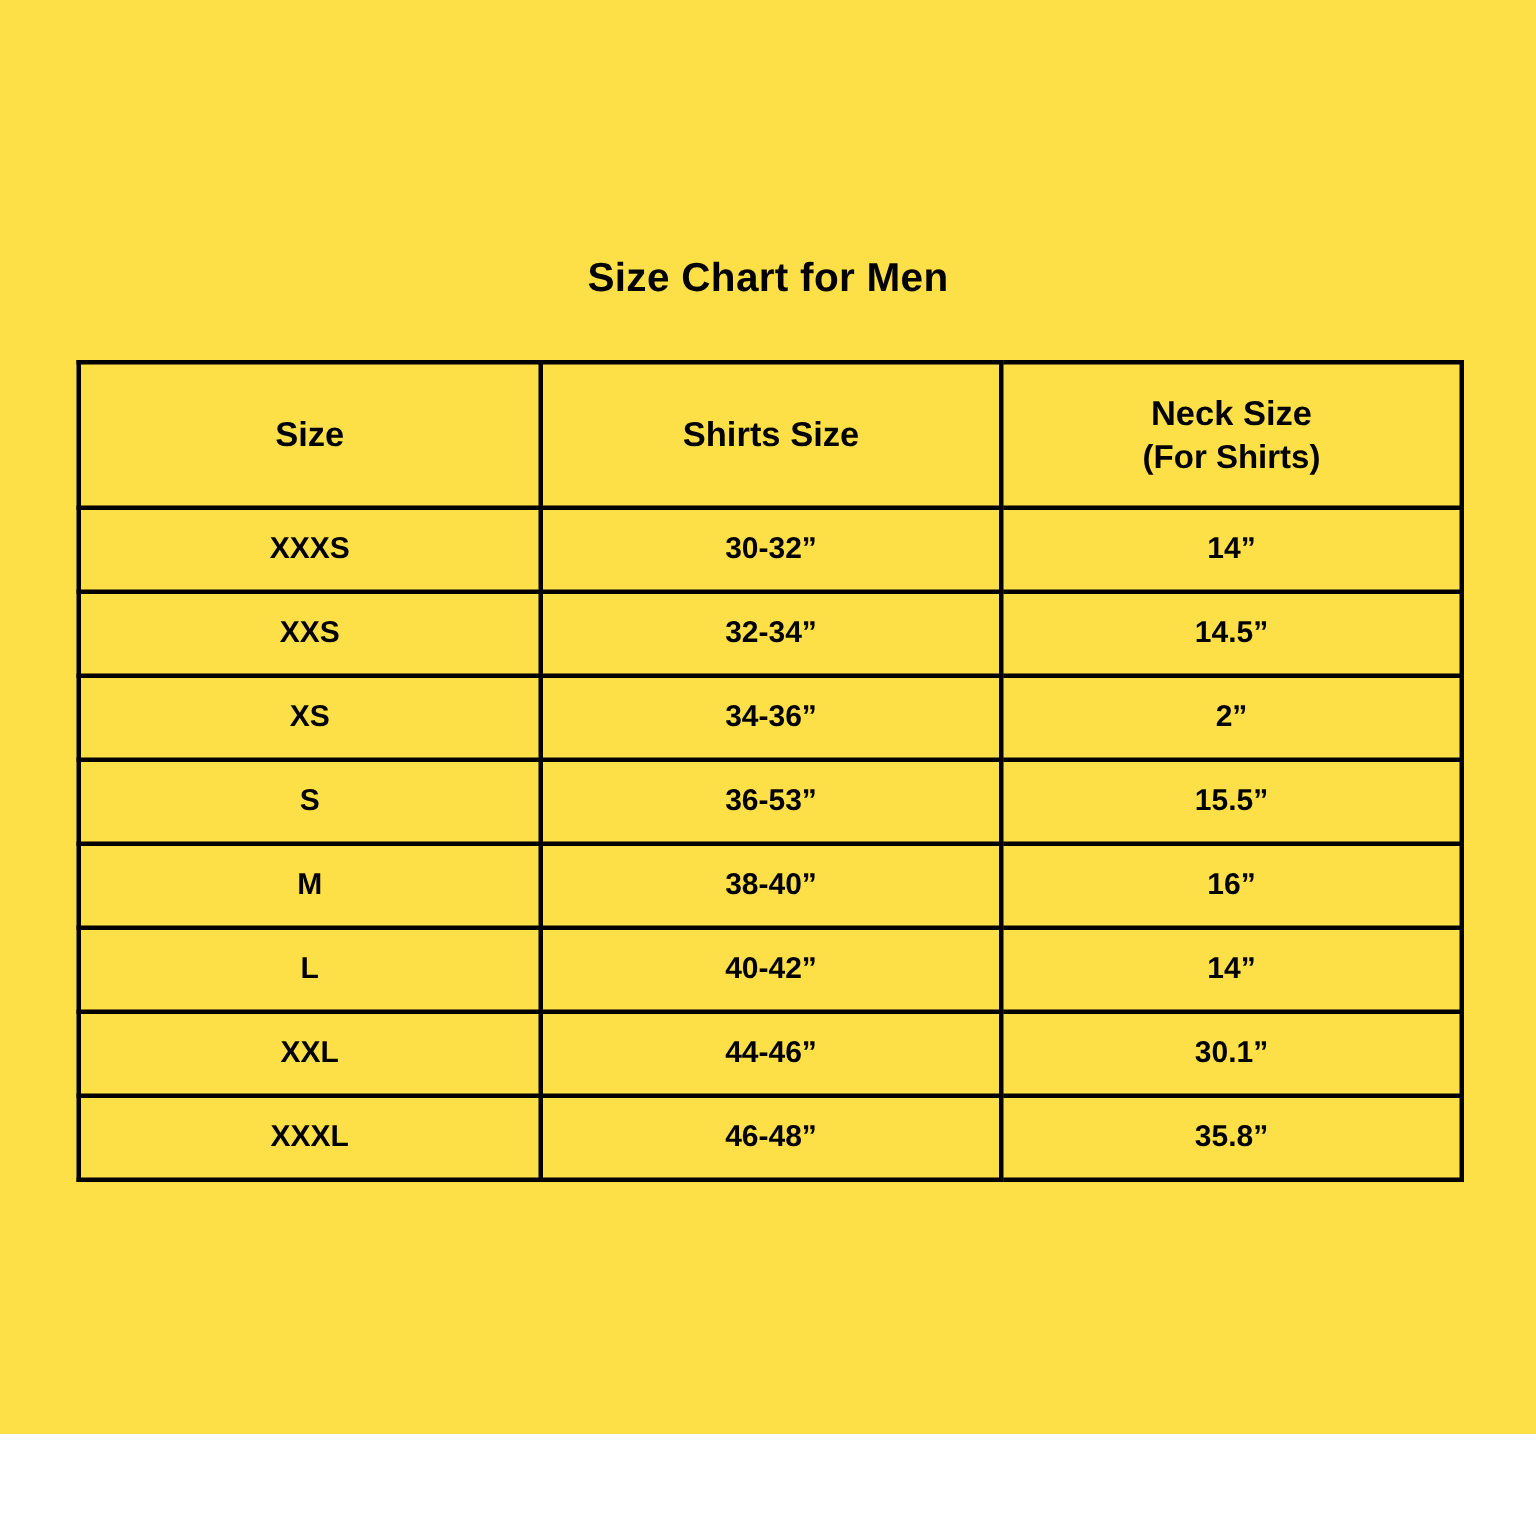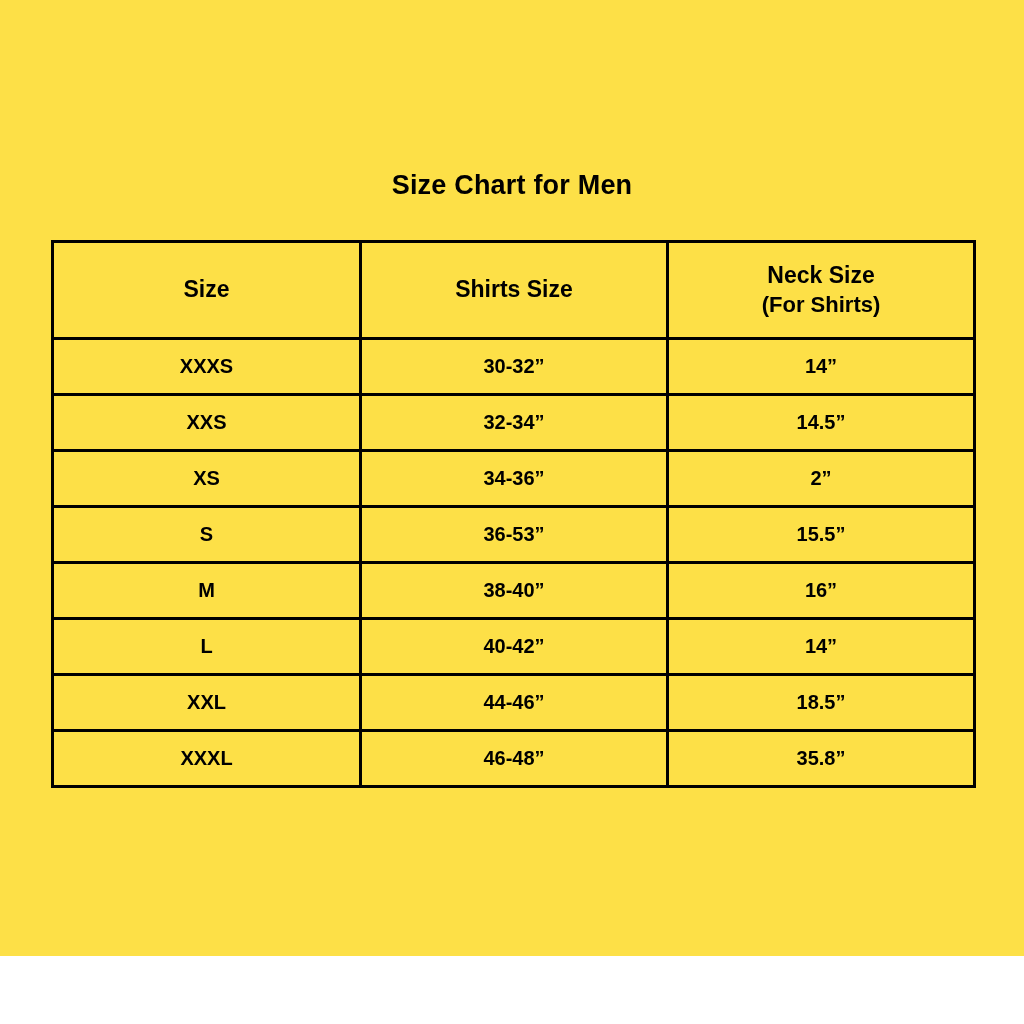--- a/index.html
+++ b/index.html
@@ -124,21 +124,21 @@
         <td>16”</td>
       </tr>
       <tr>
         <td>L</td>
         <td>40-42”</td>
         <td>14”</td>
       </tr>
       <tr>
         <td>XXL</td>
         <td>44-46”</td>
-        <td>18.5”</td>
+        <td>30.1”</td>
       </tr>
       <tr>
         <td>XXXL</td>
         <td>46-48”</td>
         <td>35.8”</td>
       </tr>
     </tbody>
   </table>
 
 </div>

